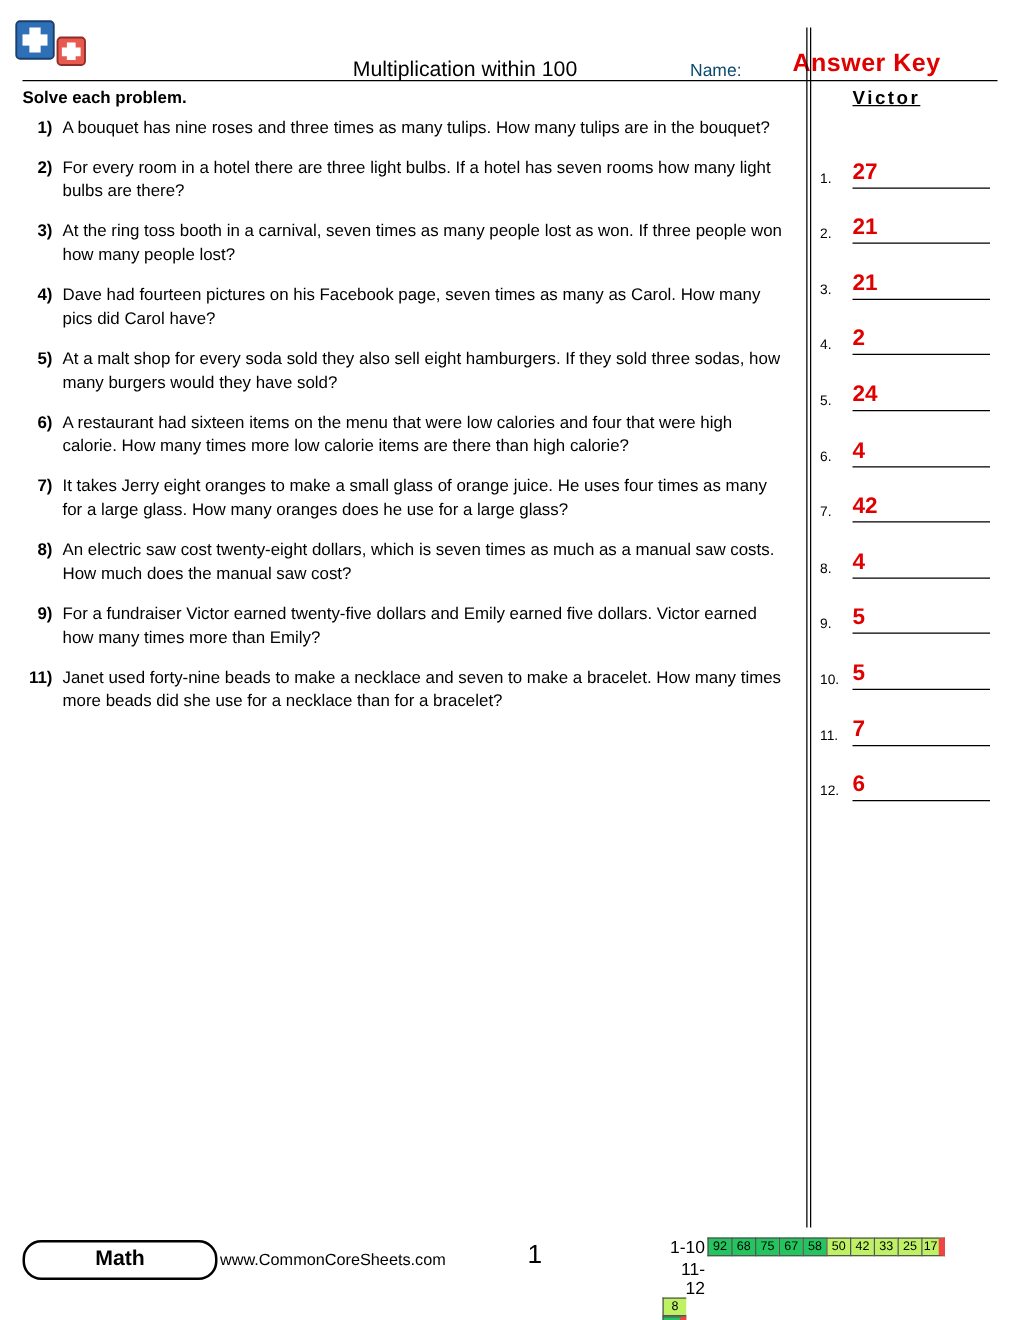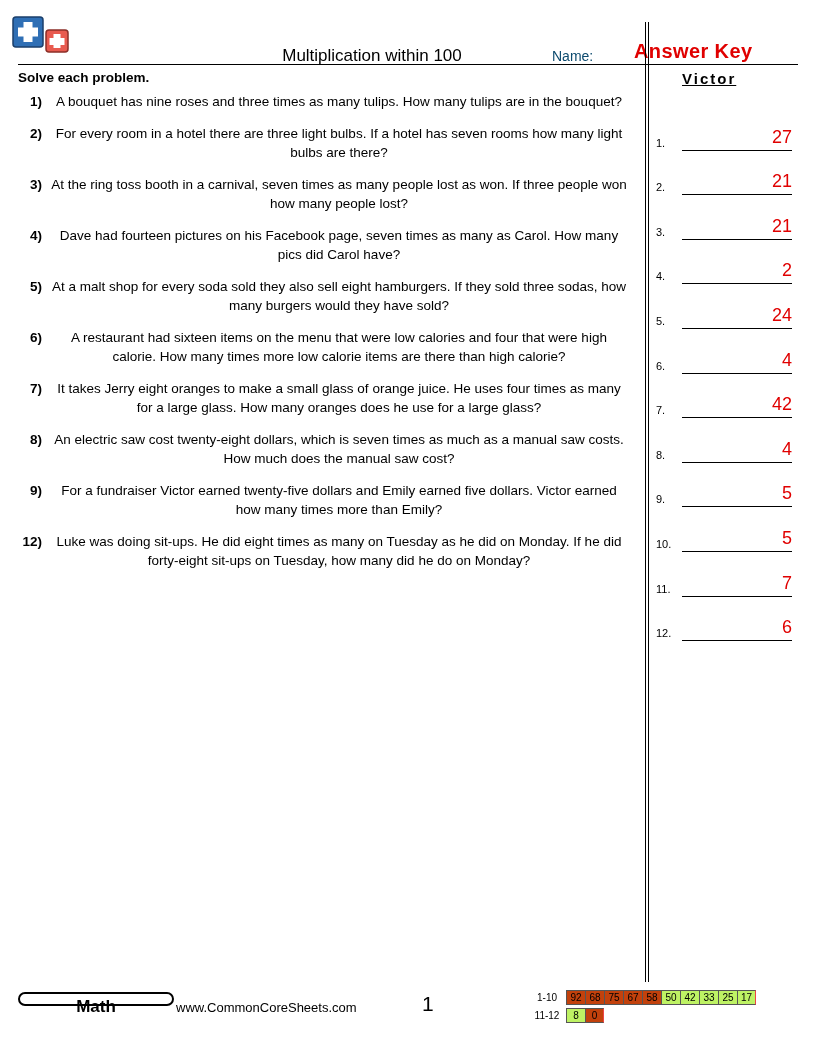--- a/index.html
+++ b/index.html
@@ -120,21 +120,20 @@
     font-size: 13.5px;
     font-weight: bold;
     padding-right: 8px;
     line-height: 19px;
     box-sizing: border-box;
   }
   .p-text {
     font-size: 13.5px;
     line-height: 19px;
     width: 578px;
-    text-align: center;
   }
 
   
   .answers-head {
     position: absolute;
     left: 682px;
     top: 70px;
     font-size: 15px;
     font-weight: bold;
     letter-spacing: 2px;
@@ -163,41 +162,41 @@
     bottom: 0px;
     width: 110px;
     height: 1px;
     background: #000;
   }
   .ans-val {
     position: absolute;
     left: 26px;
     bottom: 3px;
     width: 110px;
-    text-align: right;
+    text-align: left;
     font-size: 18px;
-    font-weight: normal;
+    font-weight: bold;
     color: #e00000;
     margin-top: 26px;
   }
 
   
   .footer {
     position: absolute;
     left: 18px;
     top: 990px;
     width: 780px;
     height: 50px;
   }
   .math-badge {
     position: absolute;
     left: 0px;
     top: 2px;
     width: 156px;
-    height: 14px;
+    height: 32px;
     border: 2px solid #000;
     border-radius: 15px;
     box-sizing: border-box;
     text-align: center;
     line-height: 26px;
     font-size: 17px;
     font-weight: bold;
   }
   .site {
     position: absolute;
@@ -218,38 +217,38 @@
     top: 0px;
     font-size: 10px;
   }
   .score-row {
     display: flex;
     align-items: stretch;
     height: 15px;
   }
   .score-label {
     width: 34px;
-    text-align: center;
+    text-align: right;
     line-height: 15px;
-    font-size: 10px;
+    font-size: 14px;
     padding-right: 2px;
   }
   .score-cell {
     width: 19px;
     border: 1px solid #555;
     border-right: none;
     text-align: center;
     line-height: 13px;
     font-size: 10px;
     box-sizing: border-box;
-    background: #c2410c;
-  }
-  .score-cell.last { border-right: 1px solid #ef4444; }
+    background: #22c55e;
+  }
+  .score-cell.last { border-right: 5px solid #ef4444; }
   .score-cell.hl { background: #bef264; }
-  .score-row.second { margin-top: 3px; }
+  .score-row.second { margin-top: 3px; flex-direction: column; }
 </style>
 </head>
 <body>
 
 <div class="page">
 
   <div class="header">
     <div class="logo">
       <svg width="62" height="40" viewBox="0 0 62 40">
         <rect x="1" y="1" width="30" height="30" rx="3" fill="#2f6fb5" stroke="#1b3f6b" stroke-width="1.5"></rect>
@@ -302,22 +301,22 @@
     </div>
     <div class="problem">
       <div class="p-num">8)</div>
       <div class="p-text">An electric saw cost twenty-eight dollars, which is seven times as much as a manual saw costs. How much does the manual saw cost?</div>
     </div>
     <div class="problem">
       <div class="p-num">9)</div>
       <div class="p-text">For a fundraiser Victor earned twenty-five dollars and Emily earned five dollars. Victor earned how many times more than Emily?</div>
     </div>
     <div class="problem">
-      <div class="p-num">12)</div>
-      <div class="p-text">Luke was doing sit-ups. He did eight times as many on Tuesday as he did on Monday. If he did forty-eight sit-ups on Tuesday, how many did he do on Monday?</div>
+      <div class="p-num">11)</div>
+      <div class="p-text">Janet used forty-nine beads to make a necklace and seven to make a bracelet. How many times more beads did she use for a necklace than for a bracelet?</div>
     </div>
   </div>
 
   <div class="answers-head">Victor</div>
   <div class="answers-list">
     <div class="ans-row">
       <div class="ans-idx">1.</div>
       <div class="ans-val">27</div>
       <div class="ans-line"></div>
     </div>

